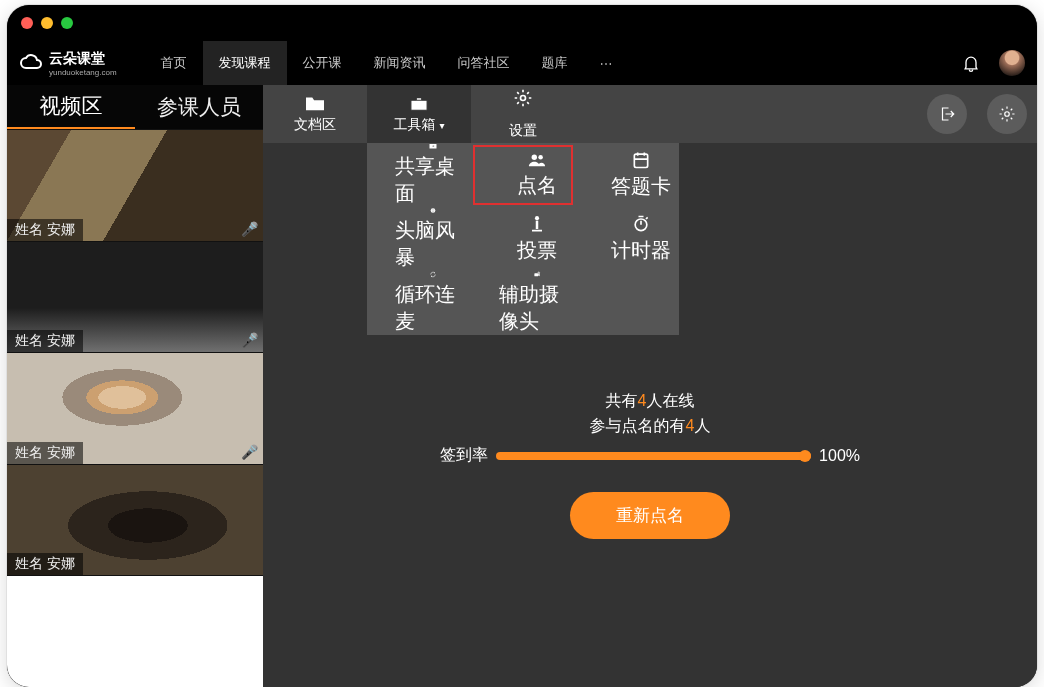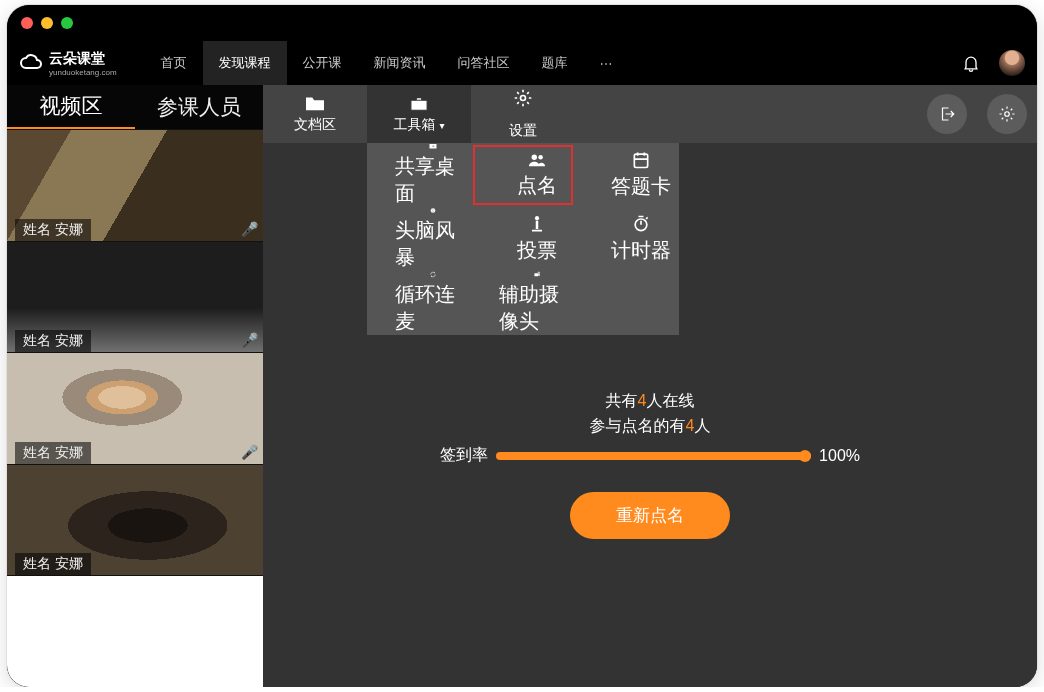--- a/index.html
+++ b/index.html
@@ -29,21 +29,21 @@
     .bell, .avatar { margin-left: 18px; cursor: pointer; }
     .avatar { width: 26px; height: 26px; border-radius: 50%; background: radial-gradient(circle at 50% 30%, #e0b090 0 30%, #9c6d57 35%, #2a1f1a 80%); }
 
     .body { flex: 1; display: flex; background: #333; min-height: 0; }
     .sidebar { width: 256px; background: #060606; display: flex; flex-direction: column; min-height: 0; }
     .tabs { height: 44px; display: flex; color: #eee; font-size: 21px; }
     .tabs div { flex: 1; display: flex; align-items: center; justify-content: center; cursor: pointer; }
     .tabs .active { border-bottom: 2px solid #ff8a1e; color: #fff; }
     .video-list { flex: 1; overflow: hidden; display: flex; flex-direction: column; }
     .video-tile { position: relative; width: 100%; height: 120px; background: #4a4a4a; border-top: 1px solid #111; }
-    .video-tile .name-bar { position: absolute; left: 8px; bottom: 0; padding: 2px 8px; background: rgba(0,0,0,.55); color: #eee; font-size: 14px; }
+    .video-tile .name-bar { position: absolute; left: 0; bottom: 0; padding: 2px 8px; background: rgba(0,0,0,.55); color: #eee; font-size: 14px; }
     .mic { position: absolute; right: 4px; bottom: 4px; color: #4bd24a; font-size: 14px; }
     .video-tile.blank { background: #fff; }
 
     .main { flex: 1; background: #333; position: relative; display: flex; flex-direction: column; }
     .toptools { background: #444; display: flex; align-items: stretch; position: relative; height: 58px; }
     .tool-tab { width: 104px; color: #fff; display: flex; flex-direction: column; align-items: center; justify-content: center; gap: 4px; font-size: 14px; cursor: pointer; }
     .tool-tab.active { background: #333; }
     .toptools-spacer { flex: 1; }
     .iconbtn { width: 40px; height: 40px; border-radius: 50%; background: #5c5c5c; margin: 9px 10px; display: flex; align-items: center; justify-content: center; color: #fff; cursor: pointer; }
 

